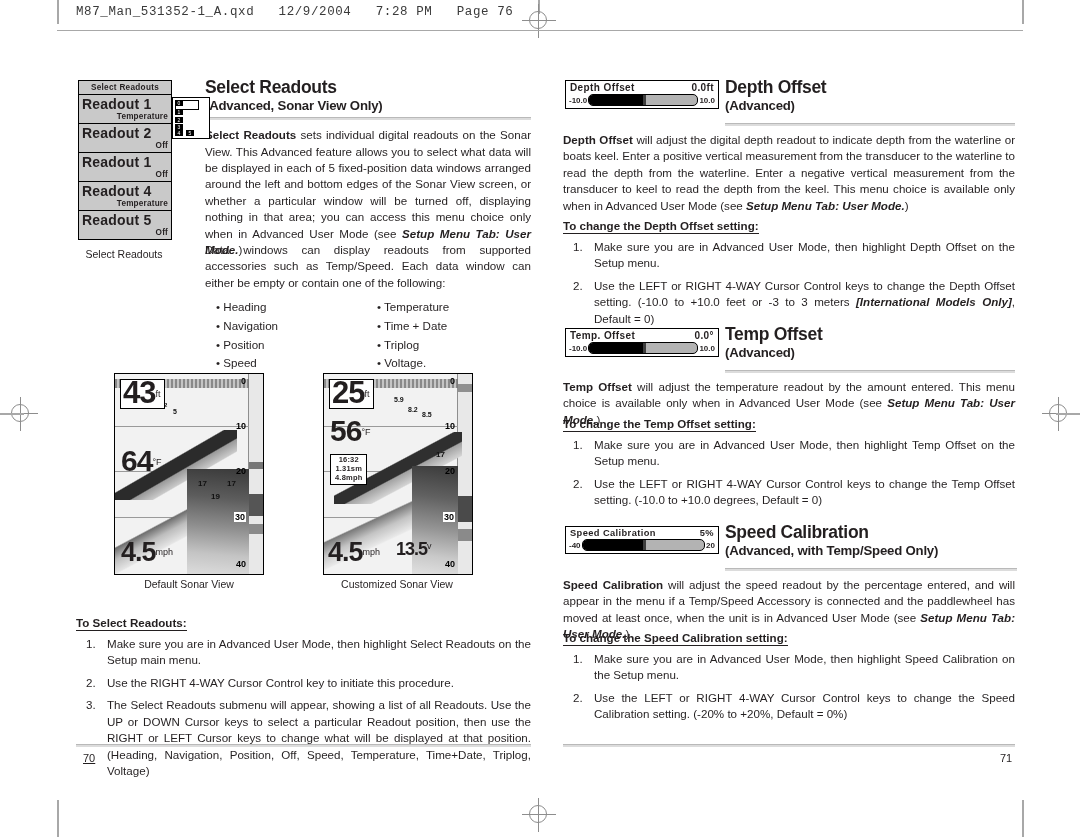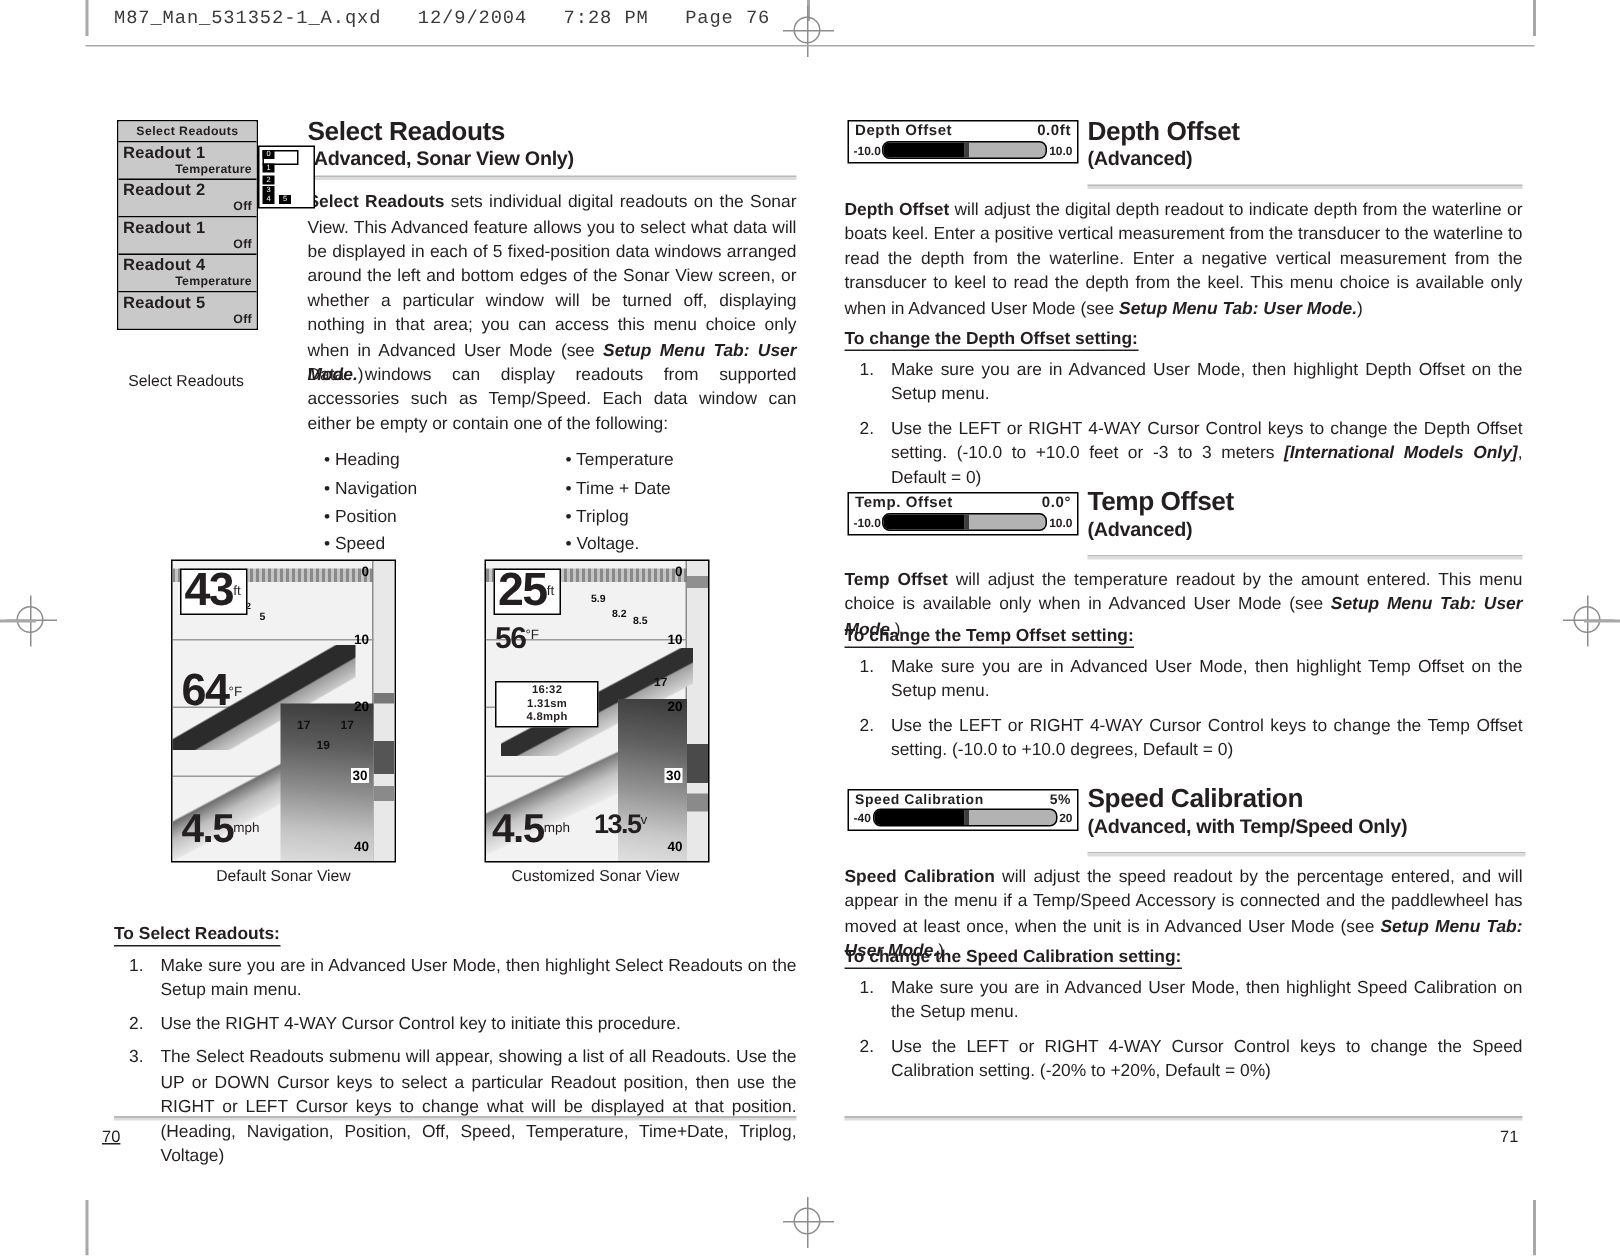--- a/index.html
+++ b/index.html
@@ -83,21 +83,21 @@
   .menu-title {
     background:#c9c9c9; border-bottom:1.4px solid #000;
     font-size:8.2px; font-weight:bold; text-align:center;
     padding:2px 0 2px 0; letter-spacing:0.3px;
   }
   .menu-row {
     border-bottom:1.4px solid #000; background:#c9c9c9;
     padding:1px 3px 2px 3px;
   }
   .menu-row:last-child { border-bottom:none; }
-  .menu-row .lbl { font-size:11px; font-weight:bold; letter-spacing:0.2px; }
+  .menu-row .lbl { font-size:14px; font-weight:bold; letter-spacing:0.2px; }
   .menu-row .val { font-size:8.2px; font-weight:bold; text-align:right; letter-spacing:0.2px; }
 
   .pos-diagram {
     position:absolute; left:172px; top:97px;
     width:36px; height:40px; border:1.4px solid #000; background:#fff;
   }
   .pos-diagram .cell {
     position:absolute; width:8px; height:6px; background:#000;
     color:#fff; font-size:5px; line-height:6px; text-align:center;
     font-family:"Liberation Sans", sans-serif;
@@ -153,21 +153,21 @@
   .sonar .big-readout {
     position:absolute; font-weight:bold; line-height:.86; letter-spacing:-1px;
   }
   .sonar .unit { font-size:9px; letter-spacing:0; vertical-align:super; }
   .sonar .depthbox {
     position:absolute; border:1.6px solid #000; background:#fff;
     padding:0 3px 1px 2px;
   }
   .sonar .tripbox {
     position:absolute; border:1.5px solid #000; background:#fff;
-    padding:1px 20px; text-align:center;
+    padding:1px 4px; text-align:center;
     font-size:7.5px; font-weight:bold; line-height:1.18; letter-spacing:0.2px;
   }
   .sonar .fish {
     position:absolute; font-size:8px; font-weight:bold; color:#111;
   }
   .sonar .bottom-layer { position:absolute; }
   .sonar-cap { position:absolute; font-size:10.5px; text-align:center; }
 
   
   .foot-rule {
@@ -345,21 +345,21 @@
   <div class="fish" style="left:112px;top:76px;">17</div>
   <div class="fish" style="left:70px; top:22px; font-size:7px;">5.9</div>
   <div class="fish" style="left:84px; top:32px; font-size:7px;">8.2</div>
   <div class="fish" style="left:98px; top:37px; font-size:7px;">8.5</div>
   <div class="fish" style="left:40px; top:28px; font-size:6px;">7.8</div>
 
   <div class="depthbox" style="left:5px; top:5px;">
     <span class="big-readout" style="position:static; font-size:31px;">25</span><span class="unit">ft</span>
   </div>
   <div style="position:absolute; left:6px; top:44px;">
-    <span class="big-readout" style="position:static; font-size:20px;">56</span><span class="unit">°F</span>
+    <span class="big-readout" style="position:static; font-size:30px;">56</span><span class="unit">°F</span>
   </div>
 
   <div class="tripbox" style="left:6px; top:80px;">
     <div>16:32</div>
     <div>1.31sm</div>
     <div>4.8mph</div>
   </div>
 
   <div style="position:absolute; left:4px; top:167px;">
     <span class="big-readout" style="position:static; font-size:27px;">4.5</span><span class="unit">mph</span>
@@ -467,14 +467,14 @@
 <div style="position:absolute; left:563px; top:620px; width:452px;">
   <div class="proc-head">To change the Speed Calibration setting:</div>
   <ol class="steps">
     <li><span class="num">1.</span><span>Make sure you are in Advanced User Mode, then highlight Speed Calibration on the Setup menu.</span></li>
     <li><span class="num">2.</span><span>Use the LEFT or RIGHT 4-WAY Cursor Control keys to change the Speed Calibration setting. (-20% to +20%, Default = 0%)</span></li>
   </ol>
 </div>
 
 <div class="foot-rule" style="left:76px;  top:744px; width:455px;"></div>
 <div class="foot-rule" style="left:563px; top:744px; width:452px;"></div>
-<div class="pg-num" style="left:68px;  top:752px;text-decoration:underline;">70</div>
+<div class="pg-num" style="left:83px;  top:752px;text-decoration:underline;">70</div>
 <div class="pg-num" style="left:1000px;top:752px;">71</div>
 
 </body></html>

